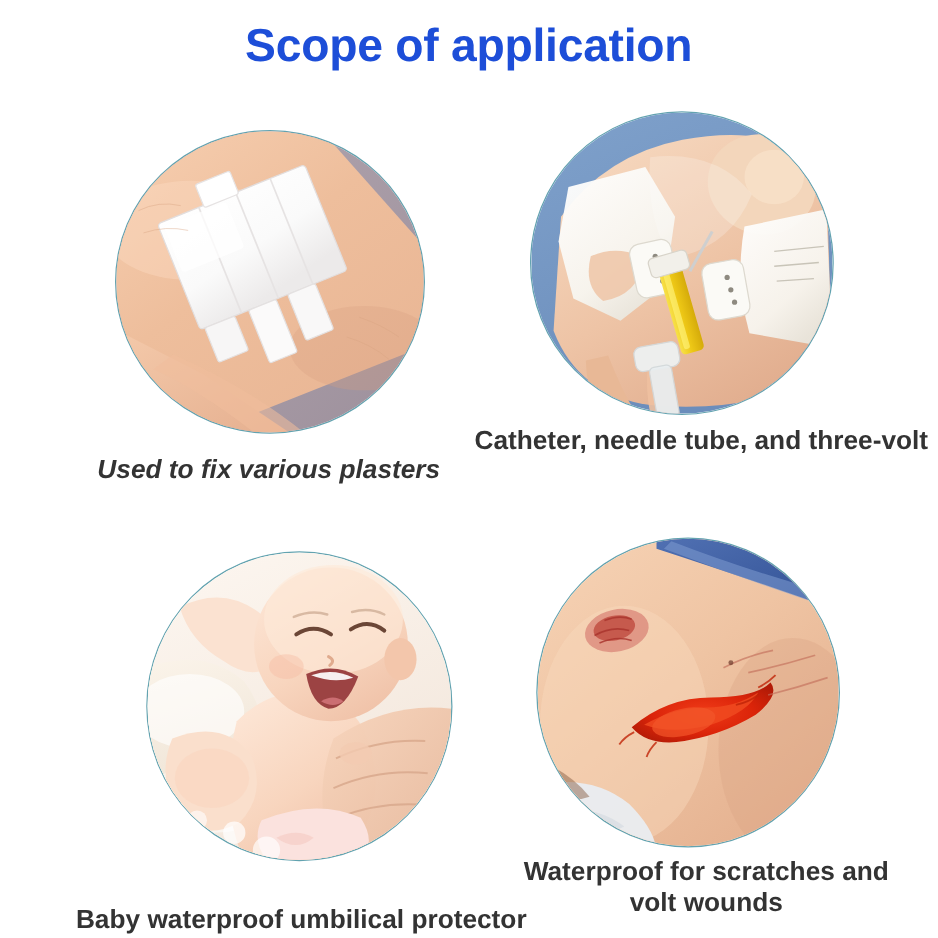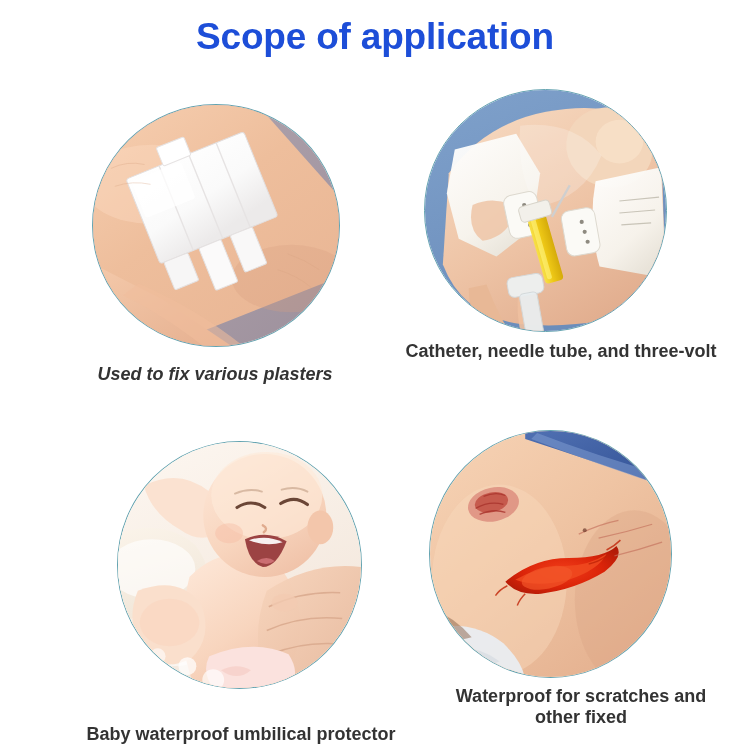--- a/index.html
+++ b/index.html
@@ -43,42 +43,42 @@
     background: #ffffff;
   }
   .photo-circle svg {
     display: block;
     width: 100%;
     height: 100%;
   }
   .caption {
     position: absolute;
     text-align: center;
-    font-size: 18px;
+    font-size: 21px;
     font-weight: bold;
     color: #333333;
     line-height: 1.18;
     font-family: "Liberation Sans", sans-serif;
   }
 
   
   #circle-plasters { left: 92px;  top: 104px; width: 248px; height: 243px; }
   #caption-plasters { left: 40px; top: 364px; width: 350px; font-style: italic; }
 
   
   #circle-catheter { left: 424px; top: 89px; width: 243px; height: 243px; }
   #caption-catheter { left: 372px; top: 341px; width: 378px; }
 
   
   #circle-baby { left: 117px; top: 441px; width: 245px; height: 248px; }
   #caption-baby { left: 55px; top: 724px; width: 372px; }
 
   
   #circle-wound { left: 429px; top: 430px; width: 243px; height: 248px; }
-  #caption-wound { left: 412px; top: 686px; width: 338px; }
+  #caption-wound { left: 396px; top: 686px; width: 338px; }
 </style>
 </head>
 <body>
 
 <div class="page-title">Scope of application</div>
 
 <div class="panel">
   <div class="photo-circle" id="circle-plasters">
     <svg viewBox="0 0 248 243" preserveAspectRatio="xMidYMid slice" aria-hidden="true">
       <defs>
@@ -346,15 +346,15 @@
       <g stroke="#c4705c" stroke-width="1.3" opacity="0.65" fill="none">
         <path d="M170 108 q28 -6 54 -14"></path>
         <path d="M186 126 q24 -6 48 -14"></path>
         <path d="M150 104 q20 -10 40 -14"></path>
       </g>
       <circle cx="156" cy="100" r="2" fill="#6e3b2c" opacity="0.7"></circle>
     </svg>
   </div>
   <div class="caption" id="caption-wound">
     <div>Waterproof for scratches and</div>
-    <div>other fixed</div>
+    <div>volt wounds</div>
   </div>
 </div>
 
 </body></html>

